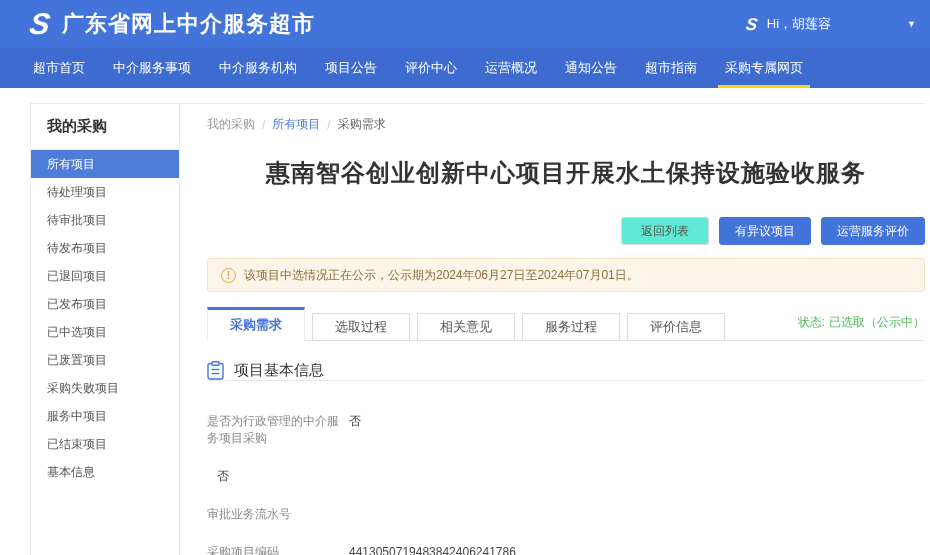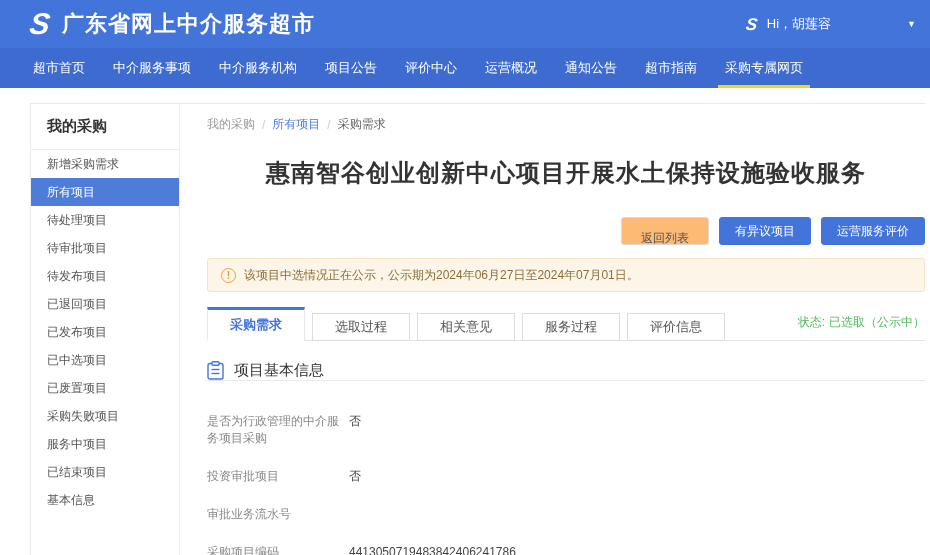--- a/index.html
+++ b/index.html
@@ -40,21 +40,21 @@
   .crumb{cursor:pointer;}
   .crumb.link{color:var(--link);}
   .crumb.current{color:#666;cursor:default;}
   .crumb-sep{margin:0 7px;color:#ccc;}
   
   .page-title{margin-top:24px;text-align:center;font-size:24px;font-weight:bold;color:#333;
     letter-spacing:1px;}
   .actions{margin-top:28px;display:flex;justify-content:flex-end;gap:10px;}
   .btn{height:28px;font-size:12px;border-radius:3px;cursor:pointer;
     font-family:"Liberation Sans","DejaVu Sans",sans-serif;}
-  .btn-outline{background:#fdba74;border:1px solid #d9d9d9;color:#555;padding:12px 19px;}
+  .btn-outline{background:#5eead4;border:1px solid #d9d9d9;color:#555;padding:4px 19px;}
   .btn-primary{background:var(--accent);border:1px solid var(--accent);color:#fff;padding:4px 15px;}
   
   .notice{margin-top:13px;height:34px;background:var(--notice-bg);border:1px solid var(--notice-border);
     border-radius:3px;display:flex;align-items:center;padding:0 13px;font-size:12px;color:#8a6d3b;}
   .notice-icon{width:15px;height:15px;border:1px solid var(--notice-icon);border-radius:50%;
     color:var(--notice-icon);font-size:10px;line-height:13px;text-align:center;margin-right:8px;
     flex-shrink:0;font-weight:bold;}
   
   .tabs-row{margin-top:15px;display:flex;justify-content:space-between;align-items:flex-end;
     border-bottom:1px solid #e4e4e4;}
@@ -99,21 +99,20 @@
   <div class="nav-item">运营概况</div>
   <div class="nav-item">通知公告</div>
   <div class="nav-item">超市指南</div>
   <div class="nav-item active">采购专属网页</div>
 </nav>
 
 <div class="content-wrap">
 
   <aside class="sidebar">
     <div class="side-header">我的采购</div>
-    <div class="side-item">新增采购需求</div>
     <div class="side-item active">所有项目</div>
     <div class="side-item">待处理项目</div>
     <div class="side-item">待审批项目</div>
     <div class="side-item">待发布项目</div>
     <div class="side-item">已退回项目</div>
     <div class="side-item">已发布项目</div>
     <div class="side-item">已中选项目</div>
     <div class="side-item">已废置项目</div>
     <div class="side-item">采购失败项目</div>
     <div class="side-item">服务中项目</div>
@@ -166,21 +165,20 @@
       </svg>
       <span class="section-title">项目基本信息</span>
     </div>
 
     <div class="fields">
       <div class="field-row">
         <div class="field-label">是否为行政管理的中介服务项目采购</div>
         <div class="field-value">否</div>
       </div>
       <div class="field-row">
-        <div class="field-label">投资审批项目</div>
         <div class="field-value">否</div>
       </div>
       <div class="field-row">
         <div class="field-label">审批业务流水号</div>
         <div class="field-value"></div>
       </div>
       <div class="field-row">
         <div class="field-label">采购项目编码</div>
         <div class="field-value">4413050719483842406241786</div>
       </div>

